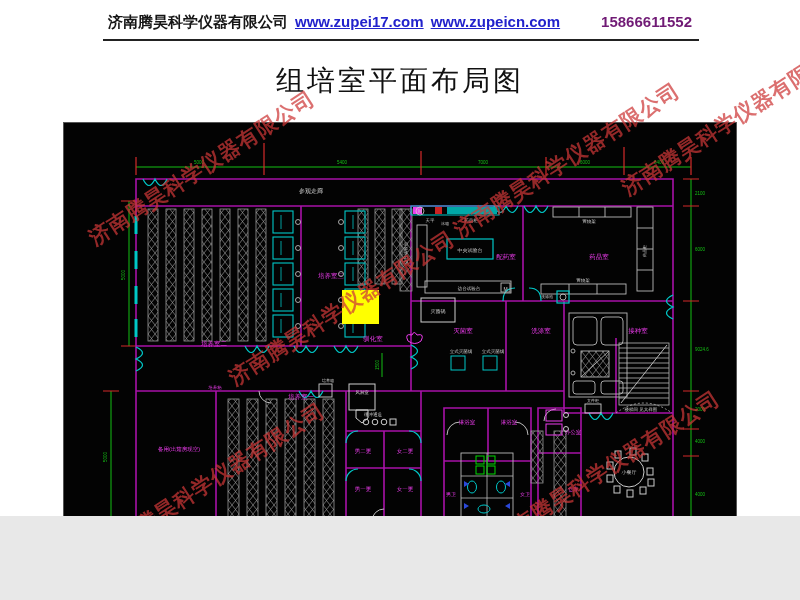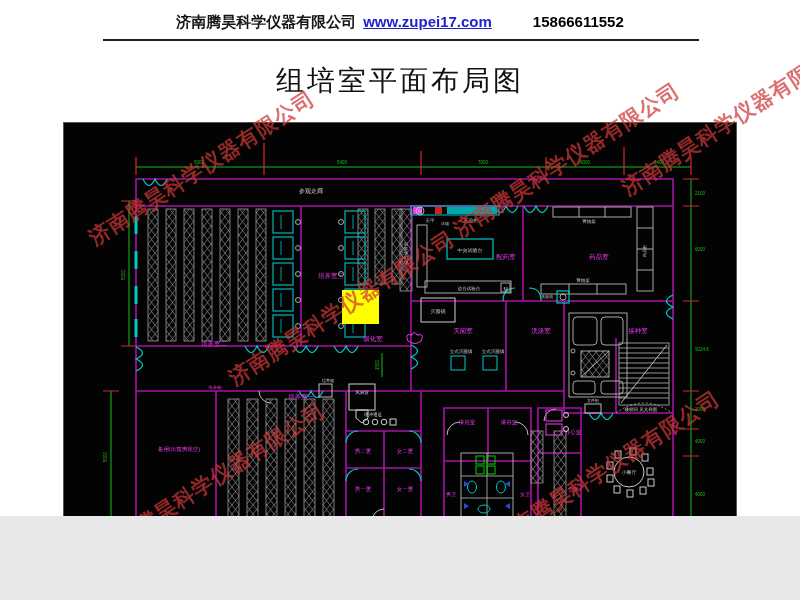--- a/index.html
+++ b/index.html
@@ -2,41 +2,42 @@
 <html><head>
 <meta charset="utf-8">
 <style>
   html,body{margin:0;padding:0;background:#e8e8e8;}
   .page{position:relative;width:800px;height:516px;background:#ffffff;overflow:hidden;
         font-family:"Liberation Sans",sans-serif;}
   
   .hdr{position:absolute;top:13px;left:0;width:100%;display:flex;justify-content:center;
        align-items:baseline;gap:7px;font-size:15px;color:#151515;font-weight:600;}
   .hdr a{color:#2222cc;text-decoration:underline;font-weight:600;}
-  .hdr .phone{margin-left:34px;color:#000000;}
+  .hdr .phone{margin-left:34px;color:#701a75;}
   .rule{position:absolute;left:103px;top:39px;width:596px;height:0;border-top:2px solid #222;}
   .title{position:absolute;top:62px;left:0;width:100%;text-align:center;font-size:28px;
          font-weight:normal;letter-spacing:3px;color:#111;}
   
   .canvas{position:absolute;left:63px;top:122px;width:674px;height:449px;background:#030303;
           border:1px solid #555;box-sizing:border-box;}
   .canvas svg{display:block;}
   svg text{font-family:"Liberation Sans",sans-serif;}
   
   .wm{position:absolute;white-space:nowrap;font-size:21px;font-weight:bold;letter-spacing:1px;
       color:rgba(205,55,55,0.72);transform:rotate(-33deg);transform-origin:center;pointer-events:none;z-index:5;}
 </style>
 </head>
 <body>
 
 <div class="page">
 
   <div class="hdr">
     <span>济南腾昊科学仪器有限公司</span>
     <a href="#">www.zupei17.com</a>
+    <a href="#">www.zupeicn.com</a>
     <span class="phone">15866611552</span>
   </div>
   <div class="rule"></div>
   <div class="title">组培室平面布局图</div>
 
   <div class="canvas">
     <svg width="674" height="449" viewBox="63 122 674 449">
       <defs>
         <pattern id="xh" width="7" height="9" patternUnits="userSpaceOnUse">
           <path d="M0 0L7 9M7 0L0 9" stroke="#8f8f8f" stroke-width="0.7"></path>

